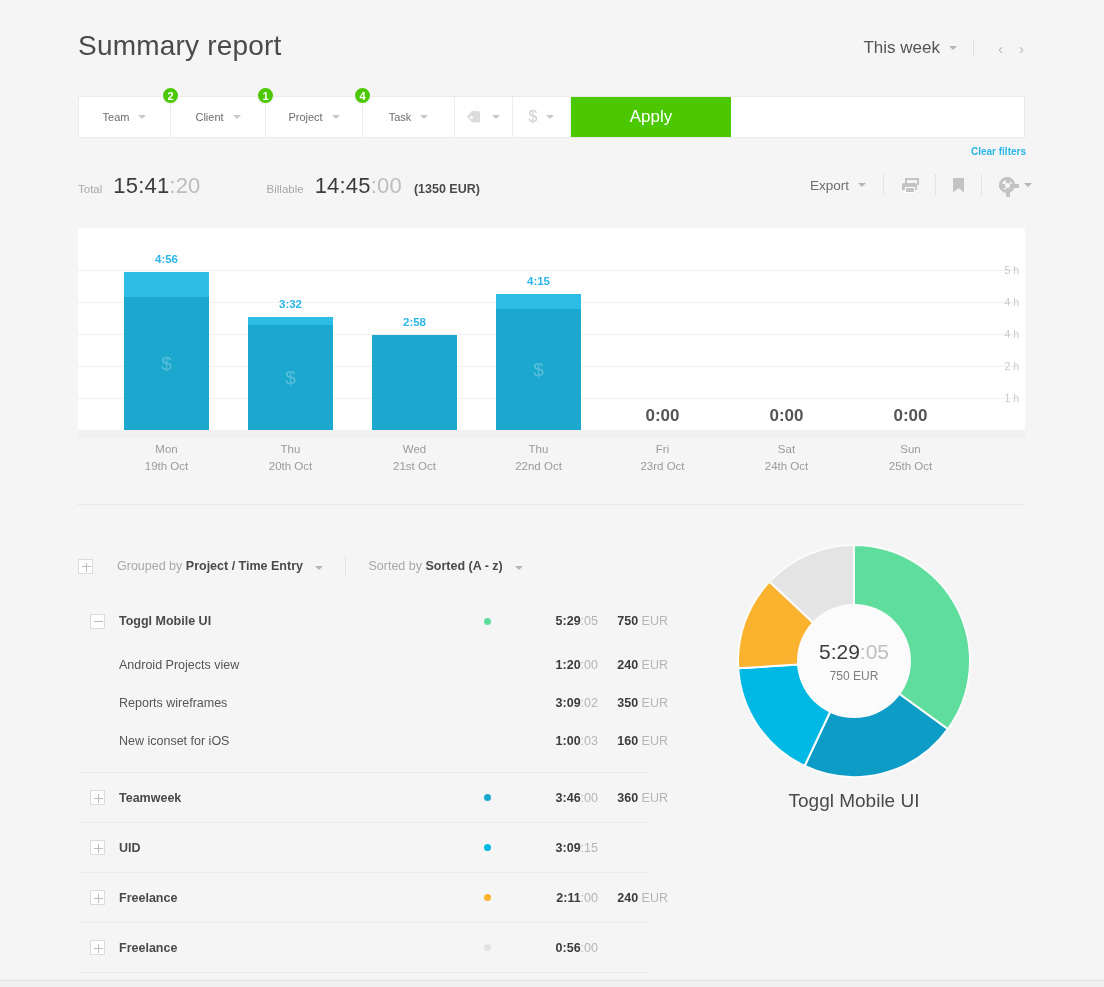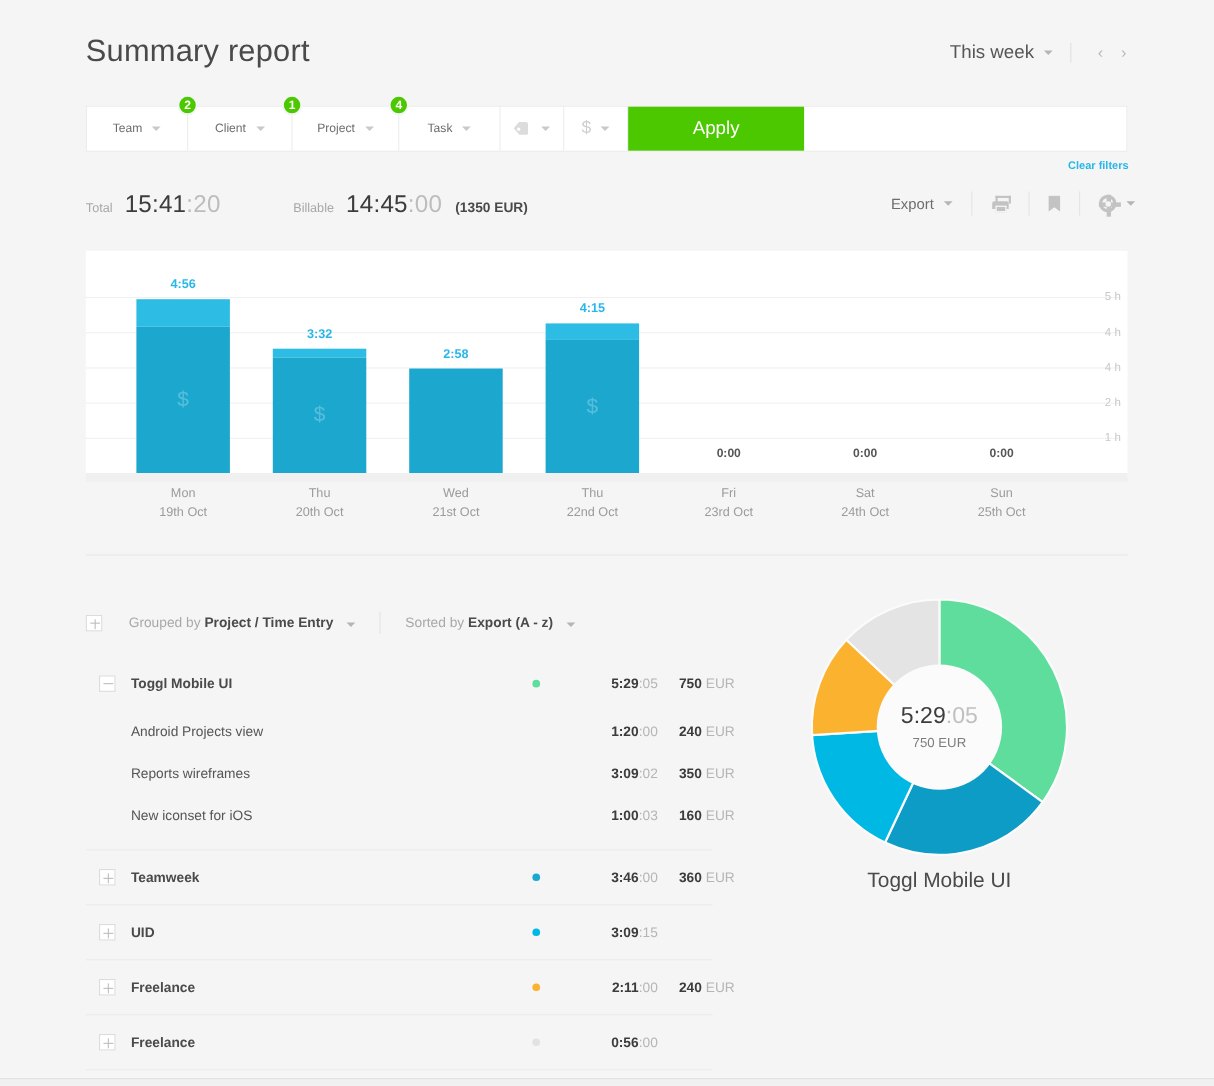--- a/index.html
+++ b/index.html
@@ -82,21 +82,21 @@
   .chartcard { position:absolute; left:78px; top:228px; width:947px; height:206px; background:#fff; }
   .chart-inner { position:relative; width:100%; height:100%; }
   .gridline { position:absolute; left:0; height:1px; background:#f0f0f0; }
   .ytick { position:absolute; right:6px; font-size:10.5px; color:#c9c9c9; transform:translateY(-50%); }
   .bar-wrap { position:absolute; bottom:0; }
   .bar-top { width:100%; background:#2dbde4; }
   .bar-bot { width:100%; background:#1ca8ce; position:relative; }
   .bar-bot .dsign { position:absolute; left:50%; top:50%; transform:translate(-50%,-50%); color:rgba(255,255,255,.26); font-size:19px; }
   .bar-lbl { position:absolute; font-size:11.5px; font-weight:700; color:#29b6e8; text-align:center; }
   .zero-bar { position:absolute; bottom:0; height:4px; background:#8b8b8b; }
-  .zero-lbl { position:absolute; font-size:11px; font-weight:700; color:#555; text-align:center; }
+  .zero-lbl { position:absolute; font-size:17px; font-weight:700; color:#555; text-align:center; }
   .axisband { position:absolute; left:78px; top:430px; width:947px; height:8px; background:#f0f0f0; }
   .xlab { position:absolute; text-align:center; font-size:11.5px; color:#9b9b9b; line-height:17px; }
 
   .sep { position:absolute; left:78px; top:504px; width:947px; height:1px; background:#e8e8e8; }
 
   
   .groupbar { position:absolute; left:78px; top:556px; display:flex; align-items:center; }
   .sq { width:15px;height:15px;border:1px solid #dcdcdc;background:#fff;position:relative;flex:none; }
   .sq::before{content:"";position:absolute;left:3px;top:6.5px;width:9px;height:1px;background:#bdbdbd;}
   .sq.plus::after{content:"";position:absolute;left:7px;top:3px;width:1px;height:9px;background:#bdbdbd;}
@@ -285,21 +285,21 @@
   <div class="groupbar">
     <span class="sq plus"></span>
     <span class="gb-txt">
       <span>Grouped by</span>
       <b>Project / Time Entry</b>
       <span class="caret"></span>
     </span>
     <span class="gdiv"></span>
     <span class="gb-txt" style="margin-left:0;">
       <span>Sorted by</span>
-      <b>Export (A - z)</b>
+      <b>Sorted (A - z)</b>
       <span class="caret"></span>
     </span>
   </div>
 
   <div class="list" id="report-list">
       <div class="row" style="border-bottom: 0px;">
         <span class="sq "></span>
         <span class="r-name">Toggl Mobile UI</span>
         <span class="dot" style="background:#5fdd9d"></span>
         <span class="r-time">5:29<span class="dim">:05</span></span>

